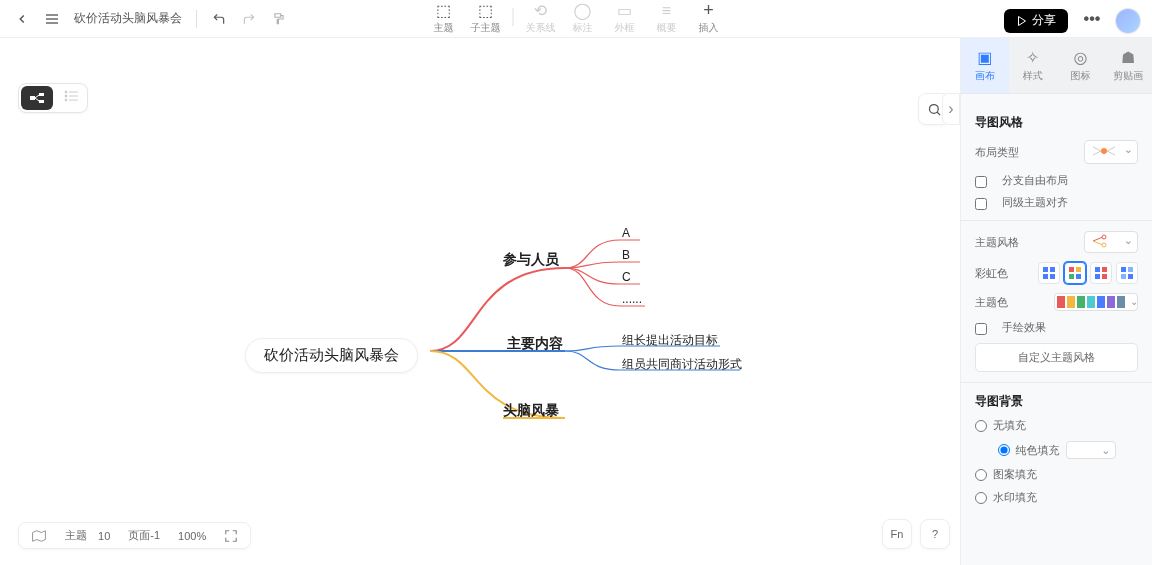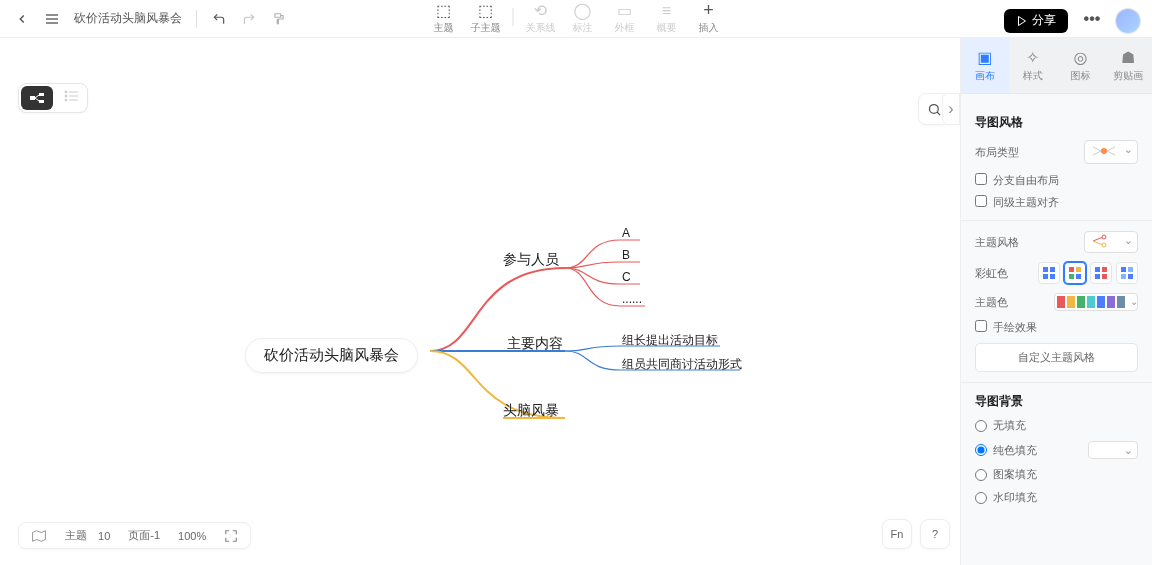--- a/index.html
+++ b/index.html
@@ -32,37 +32,37 @@
 .side-tabs{display:flex;height:56px;background:#f0f1f2;border-bottom:1px solid #e8e8e8}
 .side-tab{flex:1;display:flex;flex-direction:column;align-items:center;justify-content:center;gap:2px;cursor:pointer;font-size:10px;color:#888}
 .side-tab.active{color:#2e7dff;background:#e5efff}
 .side-tab .ti{font-size:16px}
 .panel{padding:12px 14px;overflow-y:auto;flex:1}
 .section-title{font-size:12px;font-weight:600;color:#222;margin:8px 0}
 .row{display:flex;align-items:center;justify-content:space-between;margin:9px 0;font-size:11px;color:#666}
 .row .ctrl{display:flex;align-items:center;gap:4px}
 .select-box{border:1px solid #e0e0e0;border-radius:4px;background:#fff;padding:3px 18px 3px 6px;font-size:11px;position:relative;min-width:50px;text-align:center}
 .select-box::after{content:"⌄";position:absolute;right:4px;top:2px;color:#999}
-.check{display:flex;align-items:flex-start;gap:6px;font-size:11px;color:#666;margin:7px 0}
+.check{display:flex;align-items:flex-end;gap:15px;font-size:11px;color:#666;margin:7px 0}
 .check input{width:12px;height:12px}
 .color-row{display:flex;gap:2px;align-items:center;border:1px solid #e0e0e0;border-radius:4px;padding:2px;background:#fff}
 .color-row span{width:8px;height:12px}
 .swatch{width:22px;height:22px;border:1px solid #e5e5e5;border-radius:4px;display:flex;align-items:center;justify-content:center;cursor:pointer;background:#fff}
 .swatch.sel{border-color:#2e7dff;box-shadow:0 0 0 1px #2e7dff}
 .swatch svg{width:14px;height:14px}
 .cust-btn{background:#fff;border:1px solid #e5e5e5;border-radius:5px;text-align:center;padding:6px 0;font-size:11px;color:#666;cursor:pointer;margin-top:8px}
 .radio{display:flex;align-items:center;gap:6px;font-size:11px;color:#666;margin:8px 0}
 .radio input{width:12px;height:12px}
 .hr{height:1px;background:#eaeaea;margin:10px -14px}
 
 .mindmap{position:absolute;left:245px;top:155px;width:560px;height:260px;pointer-events:none}
 .mindmap svg{position:absolute;left:0;top:0;overflow:visible}
 .node{position:absolute;font-size:14px;color:#222;pointer-events:auto;white-space:nowrap}
 .root{left:0;top:145px;border:1px solid #eee;border-radius:18px;padding:7px 18px;font-size:15px;background:#fff;box-shadow:0 1px 3px rgba(0,0,0,.05)}
-.node.b{font-weight:400}
+.node.b{font-weight:700}
 .node.sm{font-size:12px}
 </style>
 </head>
 <body>
 
 <div class="topbar">
   <div class="top-left">
     <div class="icon-btn">
         <svg width="14" height="14" viewBox="0 0 24 24" fill="none" stroke="currentColor" stroke-width="2.5">
           <polyline points="15 18 9 12 15 6"></polyline>
@@ -338,21 +338,21 @@
           <input type="checkbox" style="">
           <span>手绘效果</span>
         </label>
       <div class="cust-btn">自定义主题风格</div>
       <div class="hr"></div>
       <div class="section-title">导图背景</div>
       <label class="radio">
           <input type="radio" name="bg" style="">
           <span>无填充</span>
         </label>
-      <label class="radio" style="justify-content:space-between;display:flex">
+      <label class="radio" style="justify-content:center;display:flex">
           <span style="display:flex;align-items:center;gap:6px">
             <input type="radio" name="bg" checked="" style="">
             <span>纯色填充</span>
           </span>
           <div class="select-box" style="width:50px;height:18px"></div>
         </label>
       <label class="radio">
           <input type="radio" name="bg" style="">
           <span>图案填充</span>
         </label>

